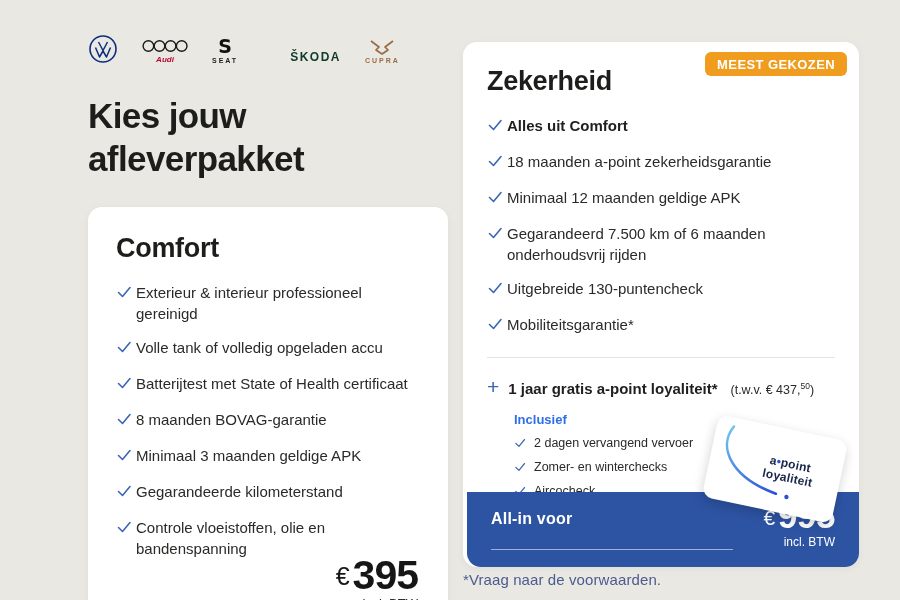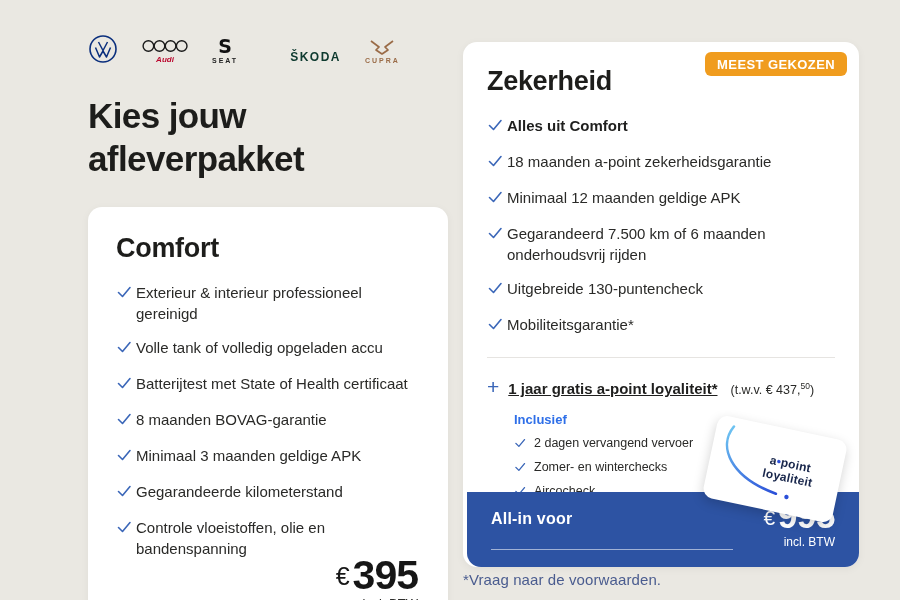--- a/index.html
+++ b/index.html
@@ -40,21 +40,21 @@
   .price-note{font-size:13px;margin-top:1px;color:#2f2f2d;}
   
   .badge{
     position:absolute;top:10px;right:12px;background:#F09C1E;color:#fff;
     font-size:13px;font-weight:700;letter-spacing:.4px;padding:5px 12px 4px;border-radius:6px;
   }
   
   .divider{border:none;border-top:1px solid #e6e4e1;margin:20px 0 0;}
   .bonus-row{display:flex;align-items:baseline;margin-top:20px;gap:9px;}
   .plus{color:#3A66B8;font-size:21px;font-weight:500;line-height:18px;}
-  .bonus-title{font-size:15px;font-weight:700;color:#1f1f1e;text-decoration:underline;}
+  .bonus-title{font-size:15px;font-weight:700;color:#1f1f1e;}
   .bonus-value{font-size:12.5px;color:#2a2a28;margin-left:4px;white-space:nowrap;}
   .bonus-value sup{font-size:8.5px;}
   .inclusief{margin:15px 0 0 27px;color:#2E6FE8;font-size:13px;font-weight:700;}
   ul.sub-features{list-style:none;margin:9px 0 0 27px;padding:0;max-width:200px;}
   ul.sub-features li{display:flex;gap:8px;margin-bottom:7px;font-size:12.5px;line-height:15px;color:#2a2a28;}
   ul.sub-features li .chk{flex:0 0 12px;padding-top:1px;}
   
   .loyalty-card{
     position:absolute;width:132px;height:84px;right:18px;bottom:56px;z-index:3;
     background:#fff;border-radius:10px;box-shadow:0 4px 12px rgba(0,0,0,.18);

